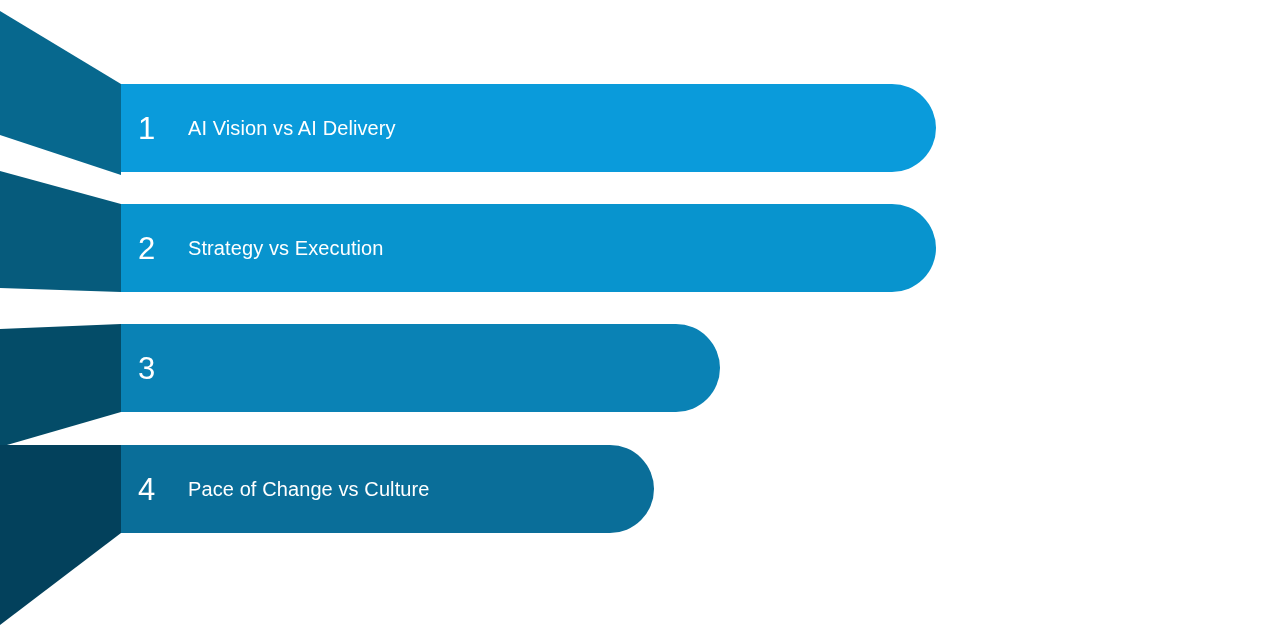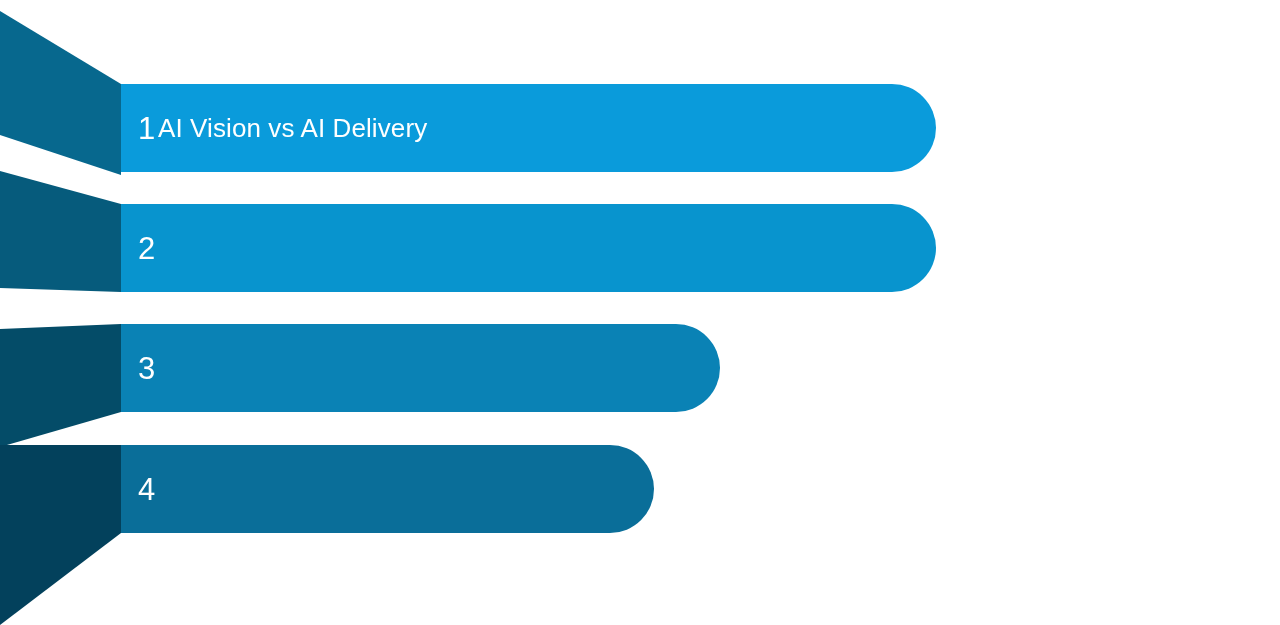--- a/index.html
+++ b/index.html
@@ -47,26 +47,26 @@
     font-size: 31px;
     font-weight: 400;
     line-height: 1;
     letter-spacing: 0.2px;
     color: #ffffff;
     min-width: 20px;
     text-align: left;
   }
 
   .row-label {
-    font-size: 26px;
+    font-size: 20px;
     font-weight: 400;
     line-height: 1;
     letter-spacing: 0.1px;
     color: #ffffff;
-    margin-left: 0;
+    margin-left: 30px;
   }
 
   #row-text-1 { top: 84px; }
   #row-text-2 { top: 204px; }
   #row-text-3 { top: 324px; }
   #row-text-4 { top: 445px; }
 </style>
 </head>
 <body>
 
@@ -85,23 +85,25 @@
     <path d="M 121 445 H 610 A 44 44 0 0 1 610 533 H 121 Z" fill="#0A6E99"></path>
   </svg>
 
   <div class="row-text" id="row-text-1">
     <span class="row-number">1</span>
     <span class="row-label">AI Vision vs AI Delivery</span>
   </div>
 
   <div class="row-text" id="row-text-2">
     <span class="row-number">2</span>
+    <span class="row-label">Strategy vs Execution</span>
   </div>
 
   <div class="row-text" id="row-text-3">
     <span class="row-number">3</span>
   </div>
 
   <div class="row-text" id="row-text-4">
     <span class="row-number">4</span>
+    <span class="row-label">Pace of Change vs Culture</span>
   </div>
 
 </div>
 
 </body></html>

